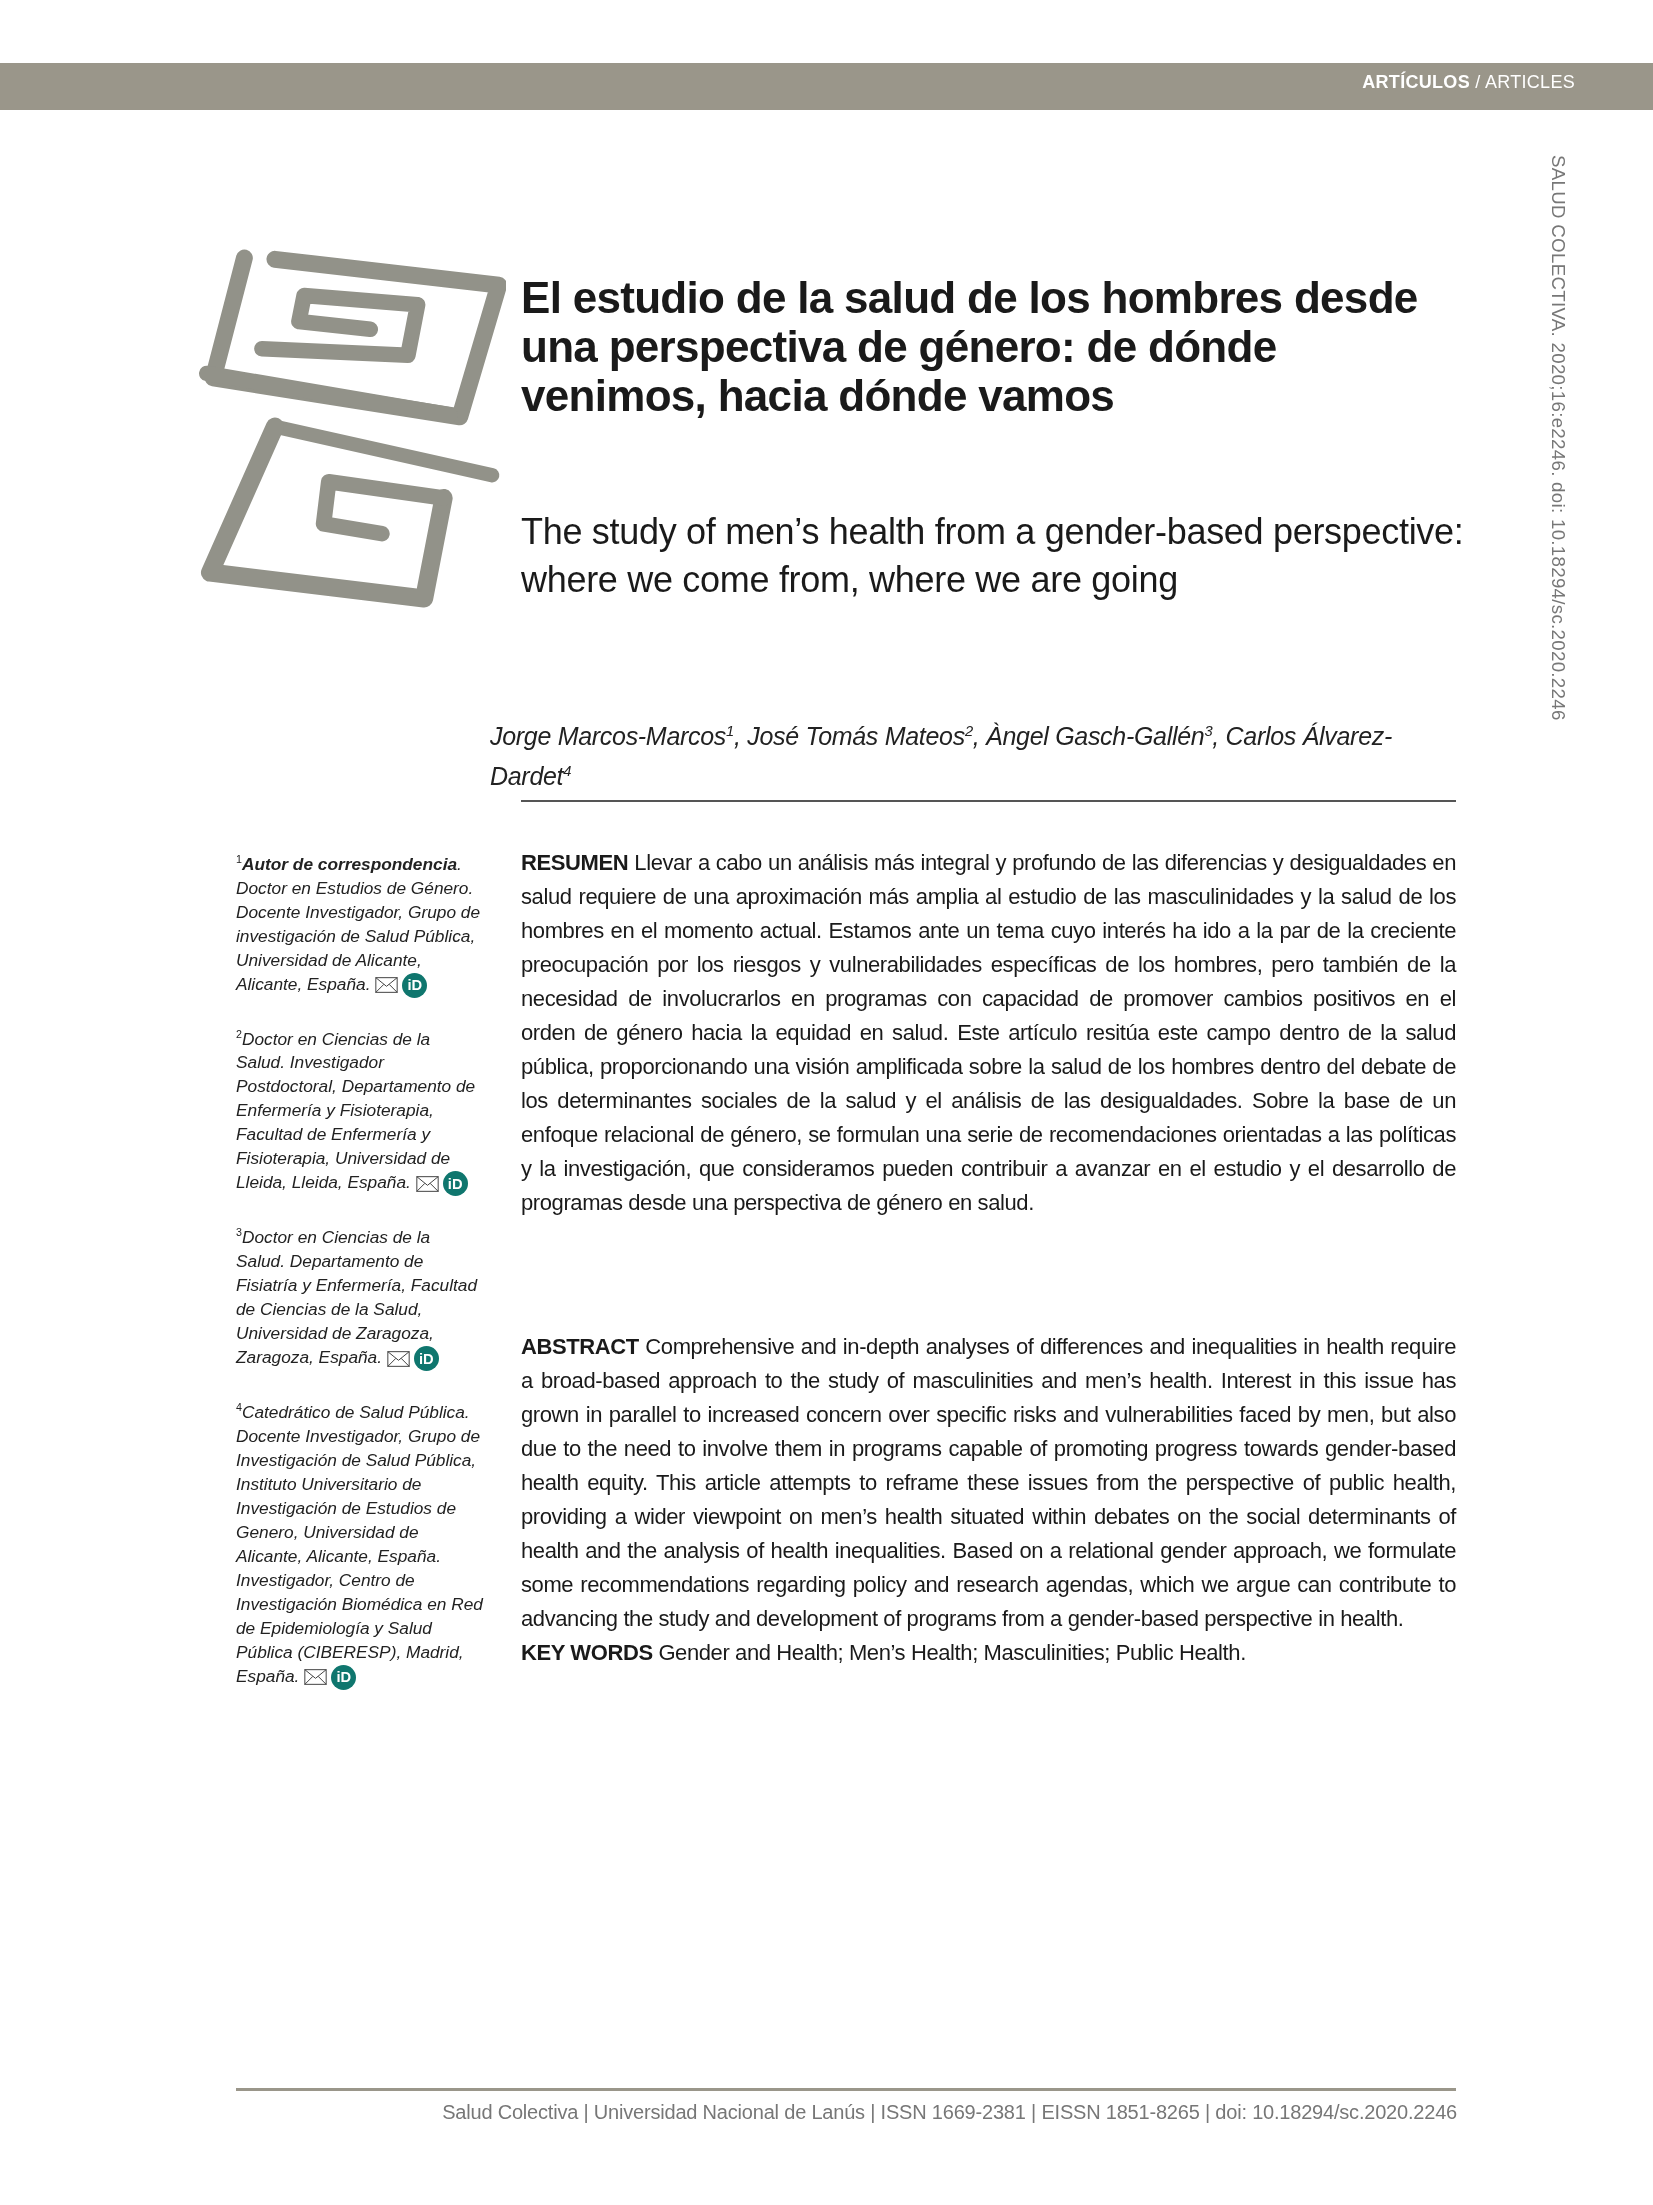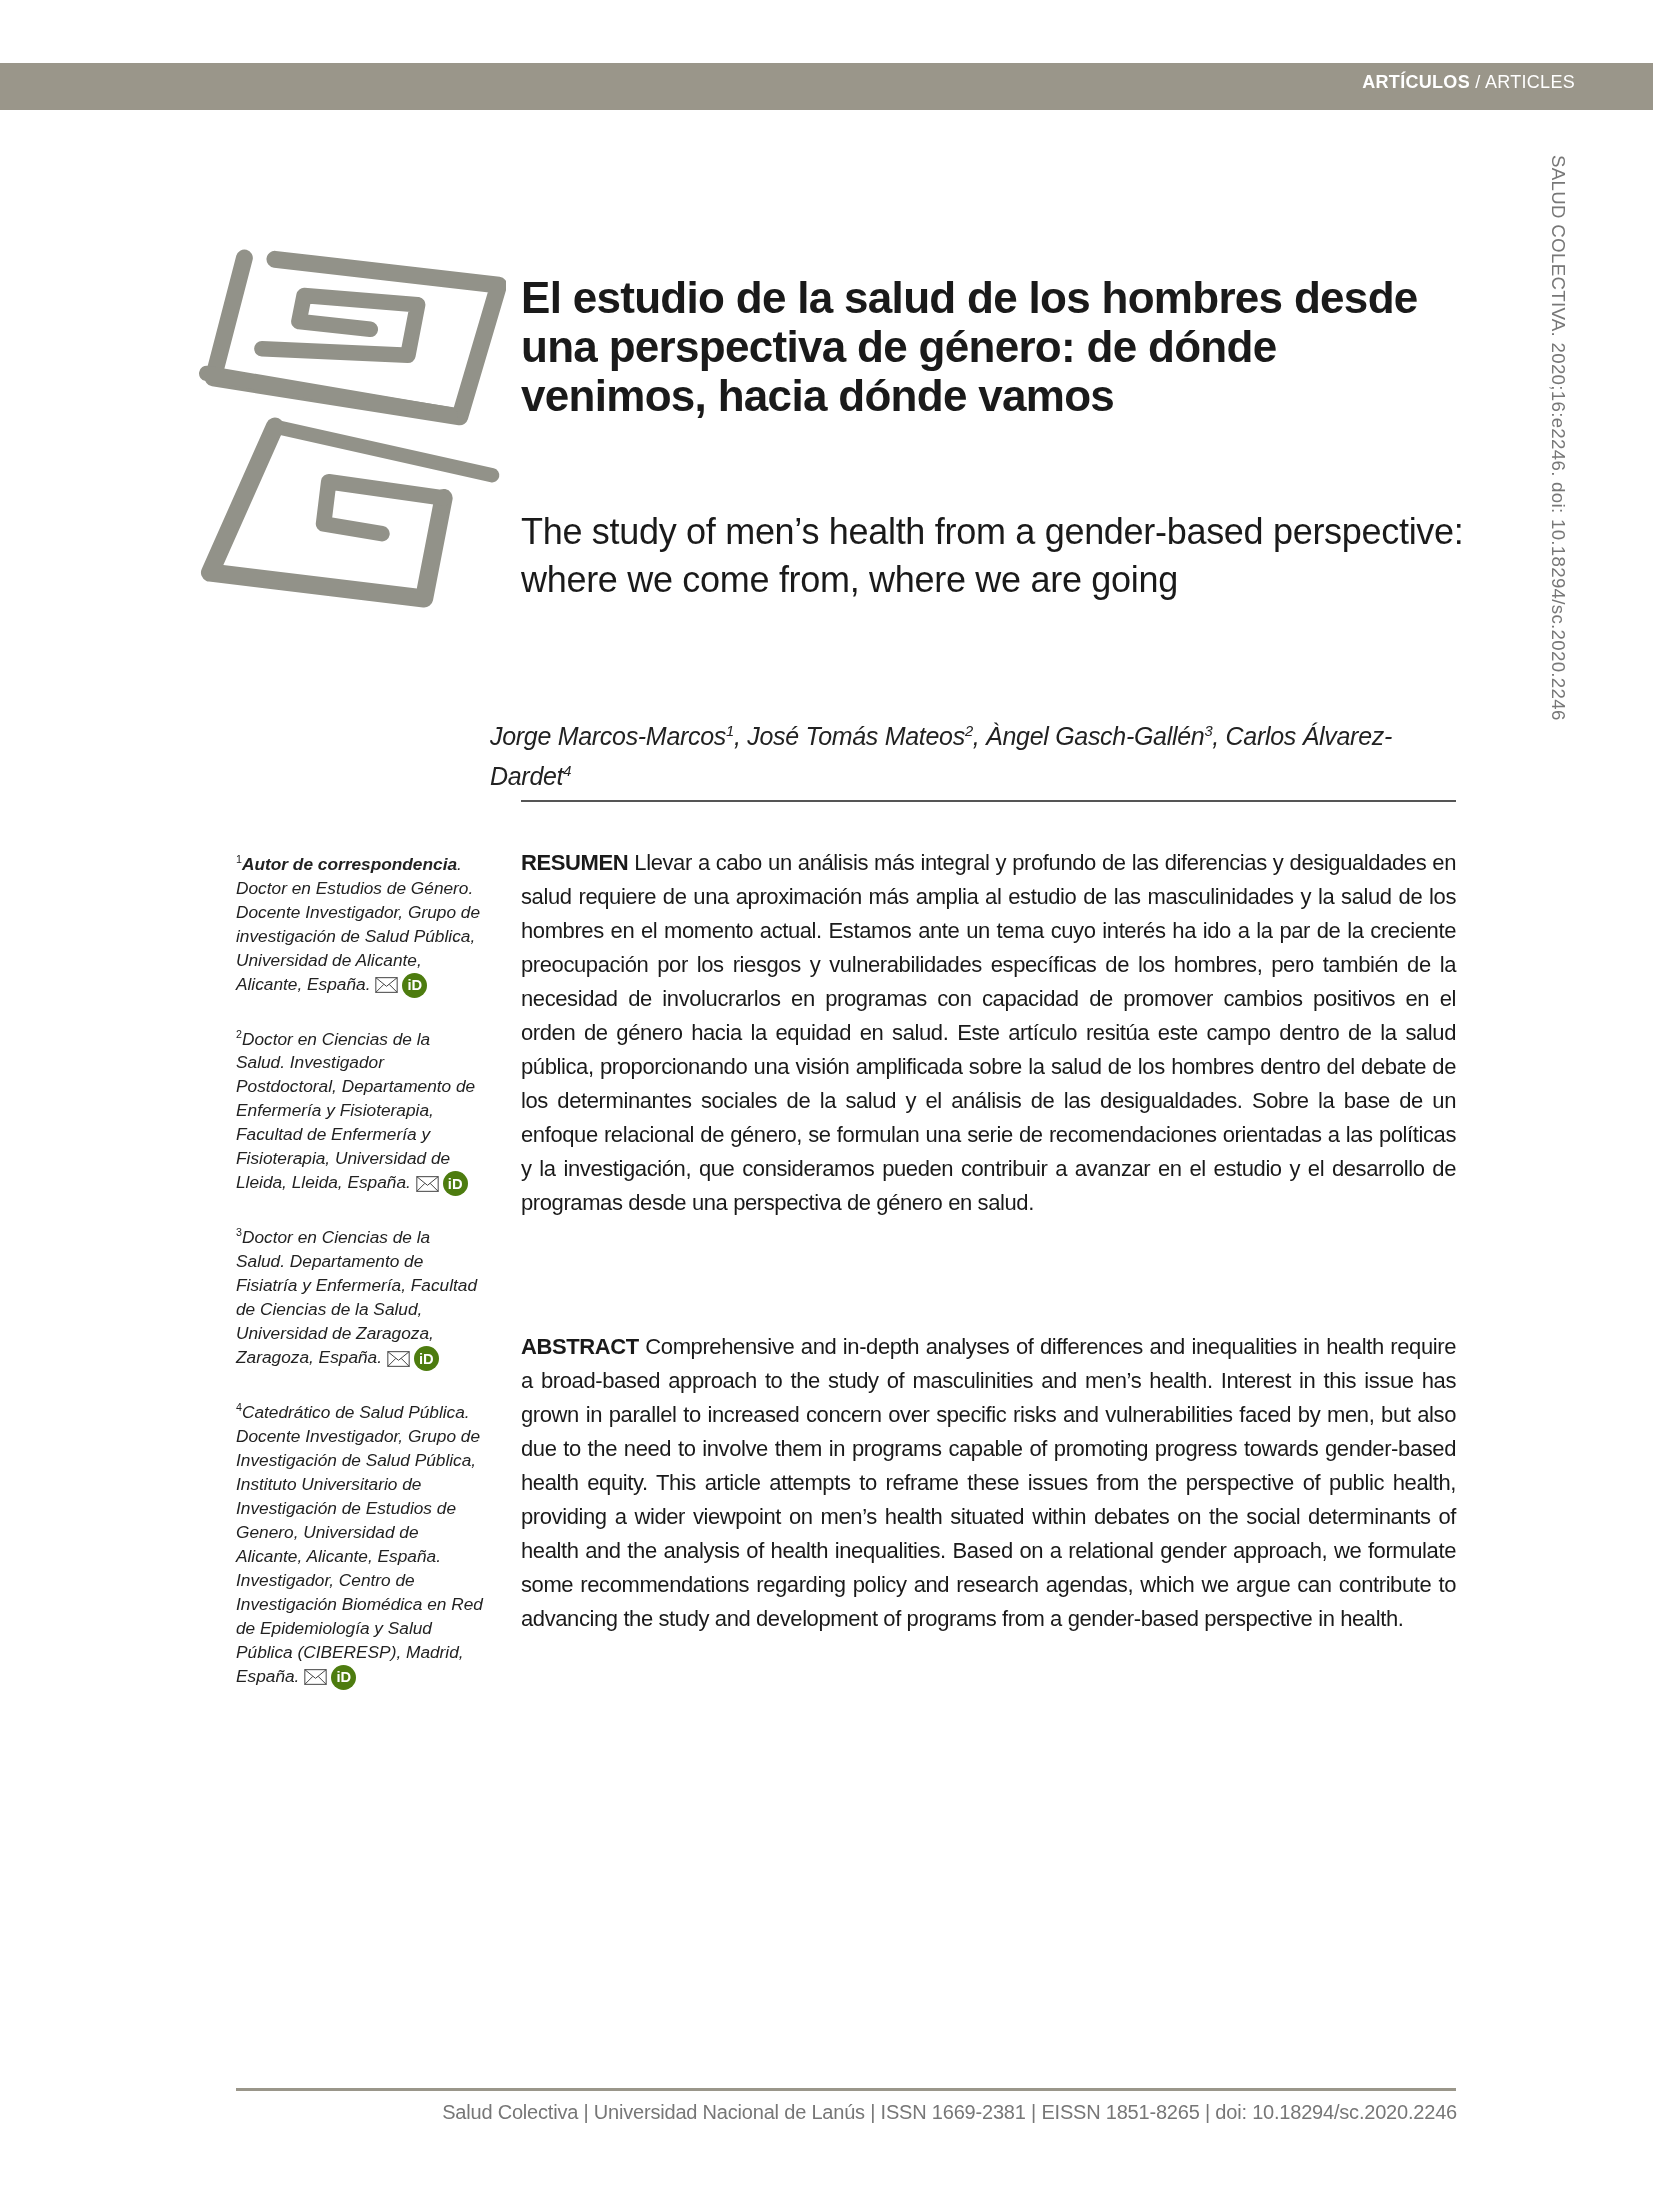--- a/index.html
+++ b/index.html
@@ -44,21 +44,21 @@
       position: absolute; left: 236px; top: 847px; width: 247px;
       font-size: 17.3px; font-style: italic; line-height: 24px; color: #222;
     }
     .aff { margin-bottom: 24px; }
     .aff sup { font-size: 10.7px; font-style: normal; }
     .aff .bold { font-weight: bold; text-align: right; }
     .icons { display: inline-flex; align-items: center; gap: 4px; vertical-align: middle; }
     .mail-icon { display: inline-block; width: 23px; height: 16px; }
     .orcid-icon {
       display: inline-flex; align-items: center; justify-content: center;
-      width: 25px; height: 25px; border-radius: 50%; background: #4d7c0f;
+      width: 25px; height: 25px; border-radius: 50%; background: #0f766e;
       color: #fff; font-style: normal; font-size: 14.7px; font-weight: bold;
       font-family: "Liberation Sans", sans-serif;
     }
     .abstract-block {
       position: absolute; left: 521px; width: 935px;
       font-size: 22px; line-height: 34px; color: #1a1a1a; text-align: justify;
       letter-spacing: -0.4px;
     }
     .abstract-block .label { font-weight: bold; }
     .resumen { top: 846px; }
@@ -150,17 +150,18 @@
     </span>
   </div>
 </div>
 
 <div class="abstract-block resumen">
   <div><span class="label">RESUMEN</span> <span>Llevar a cabo un análisis más integral y profundo de las diferencias y desigualdades en salud requiere de una aproximación más amplia al estudio de las masculinidades y la salud de los hombres en el momento actual. Estamos ante un tema cuyo interés ha ido a la par de la creciente preocupación por los riesgos y vulnerabilidades específicas de los hombres, pero también de la necesidad de involucrarlos en programas con capacidad de promover cambios positivos en el orden de género hacia la equidad en salud. Este artículo resitúa este campo dentro de la salud pública, proporcionando una visión amplificada sobre la salud de los hombres dentro del debate de los determinantes sociales de la salud y el análisis de las desigualdades. Sobre la base de un enfoque relacional de género, se formulan una serie de recomendaciones orientadas a las políticas y la investigación, que consideramos pueden contribuir a avanzar en el estudio y el desarrollo de programas desde una perspectiva de género en salud.</span></div>
 </div>
 
 <div class="abstract-block abstract">
   <div><span class="label">ABSTRACT</span> <span>Comprehensive and in-depth analyses of differences and inequalities in health require a broad-based approach to the study of masculinities and men’s health. Interest in this issue has grown in parallel to increased concern over specific risks and vulnerabilities faced by men, but also due to the need to involve them in programs capable of promoting progress towards gender-based health equity. This article attempts to reframe these issues from the perspective of public health, providing a wider viewpoint on men’s health situated within debates on the social determinants of health and the analysis of health inequalities. Based on a relational gender approach, we formulate some recommendations regarding policy and research agendas, which we argue can contribute to advancing the study and development of programs from a gender-based perspective in health.</span></div>
+  <div class="keywords"><span class="label">KEY WORDS</span> <span>Gender and Health; Men’s Health; Masculinities; Public Health.</span></div>
 </div>
 
 <div class="rule-bottom"></div>
 <div class="footer">Salud Colectiva | Universidad Nacional de Lanús | ISSN 1669-2381 | EISSN 1851-8265 | doi: 10.18294/sc.2020.2246</div>
 
 
 </body></html>

